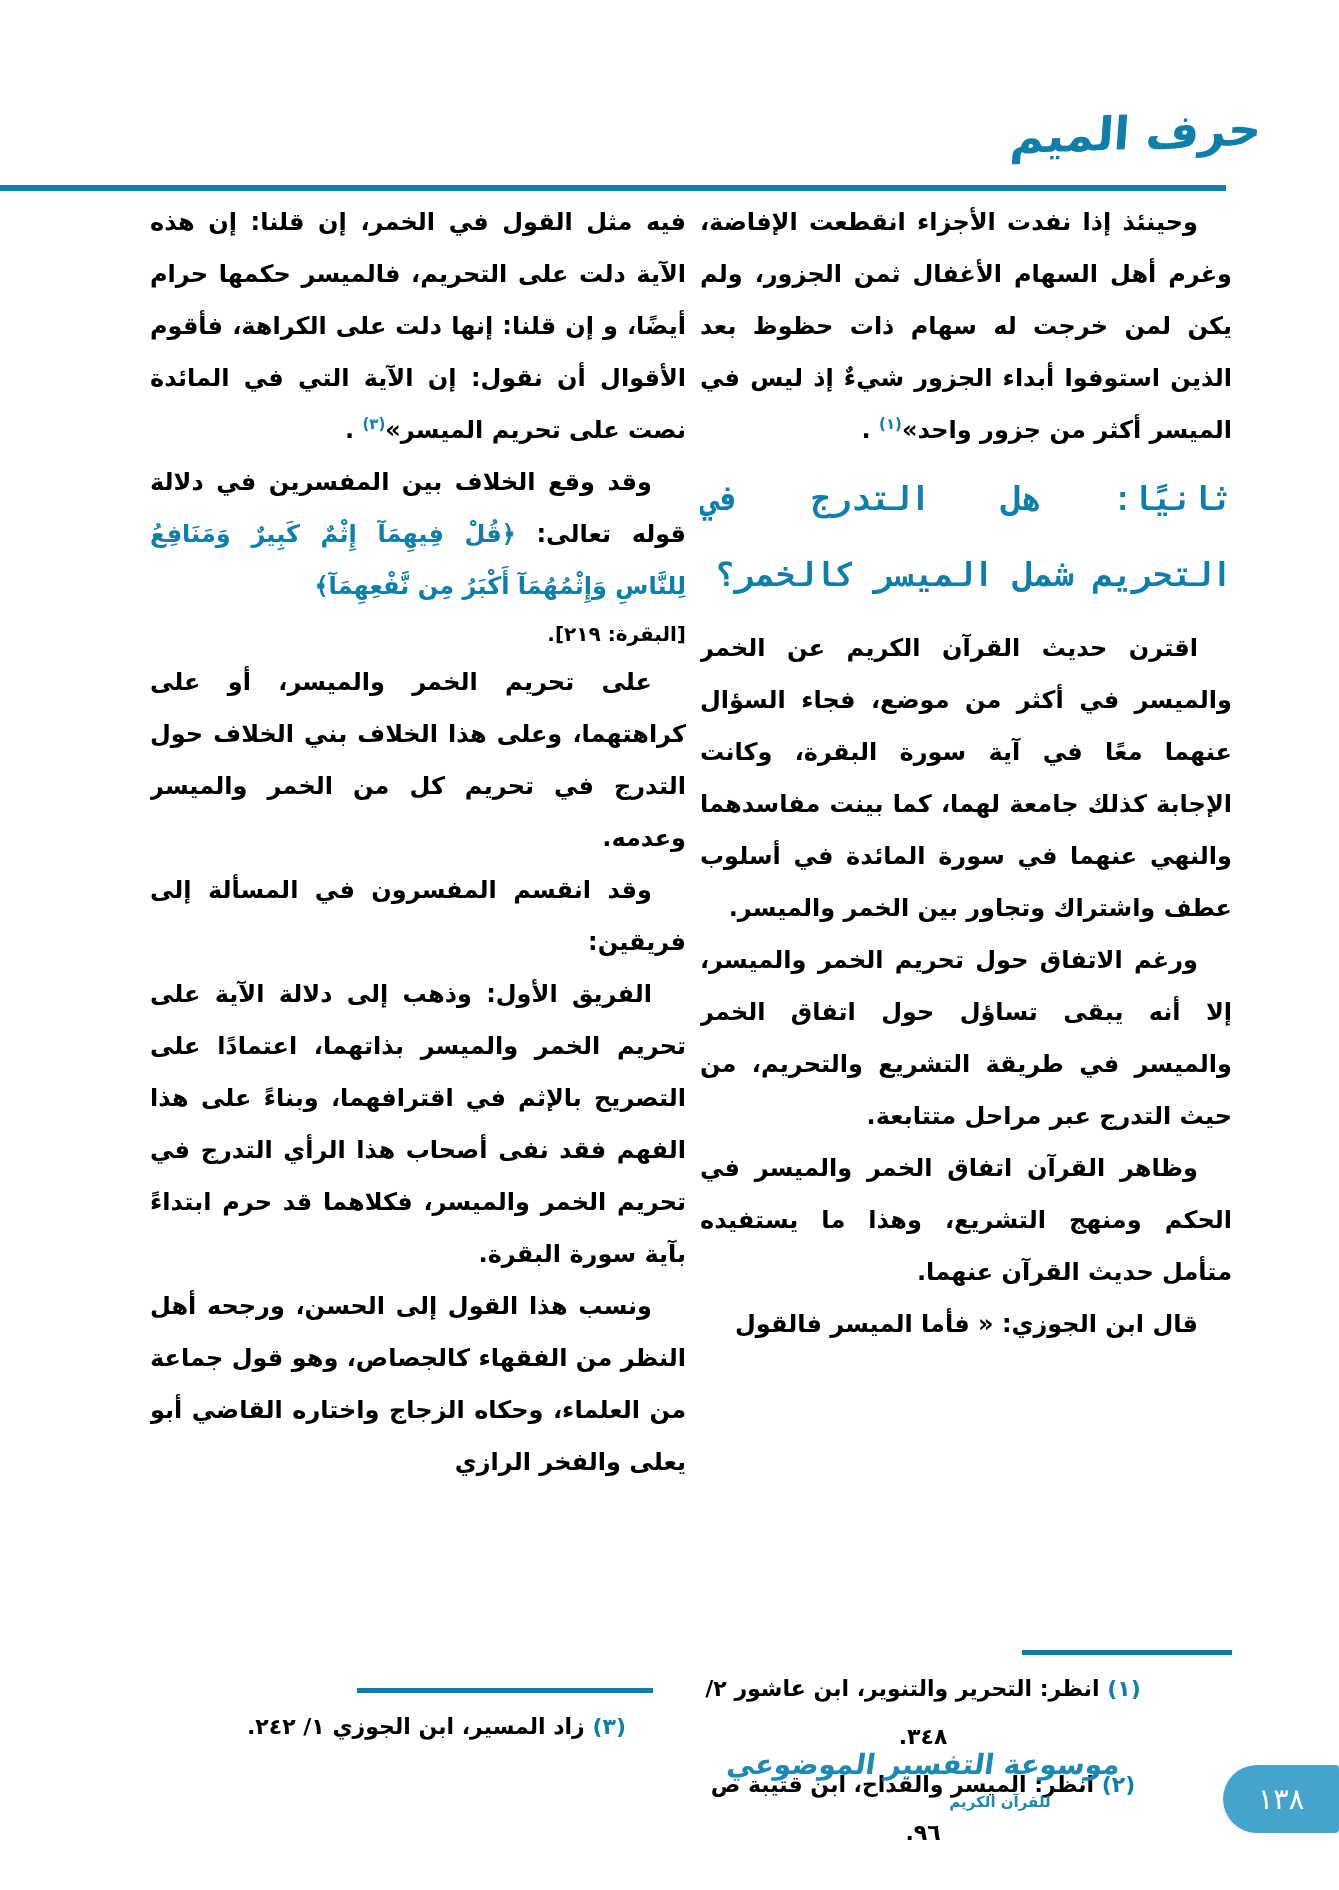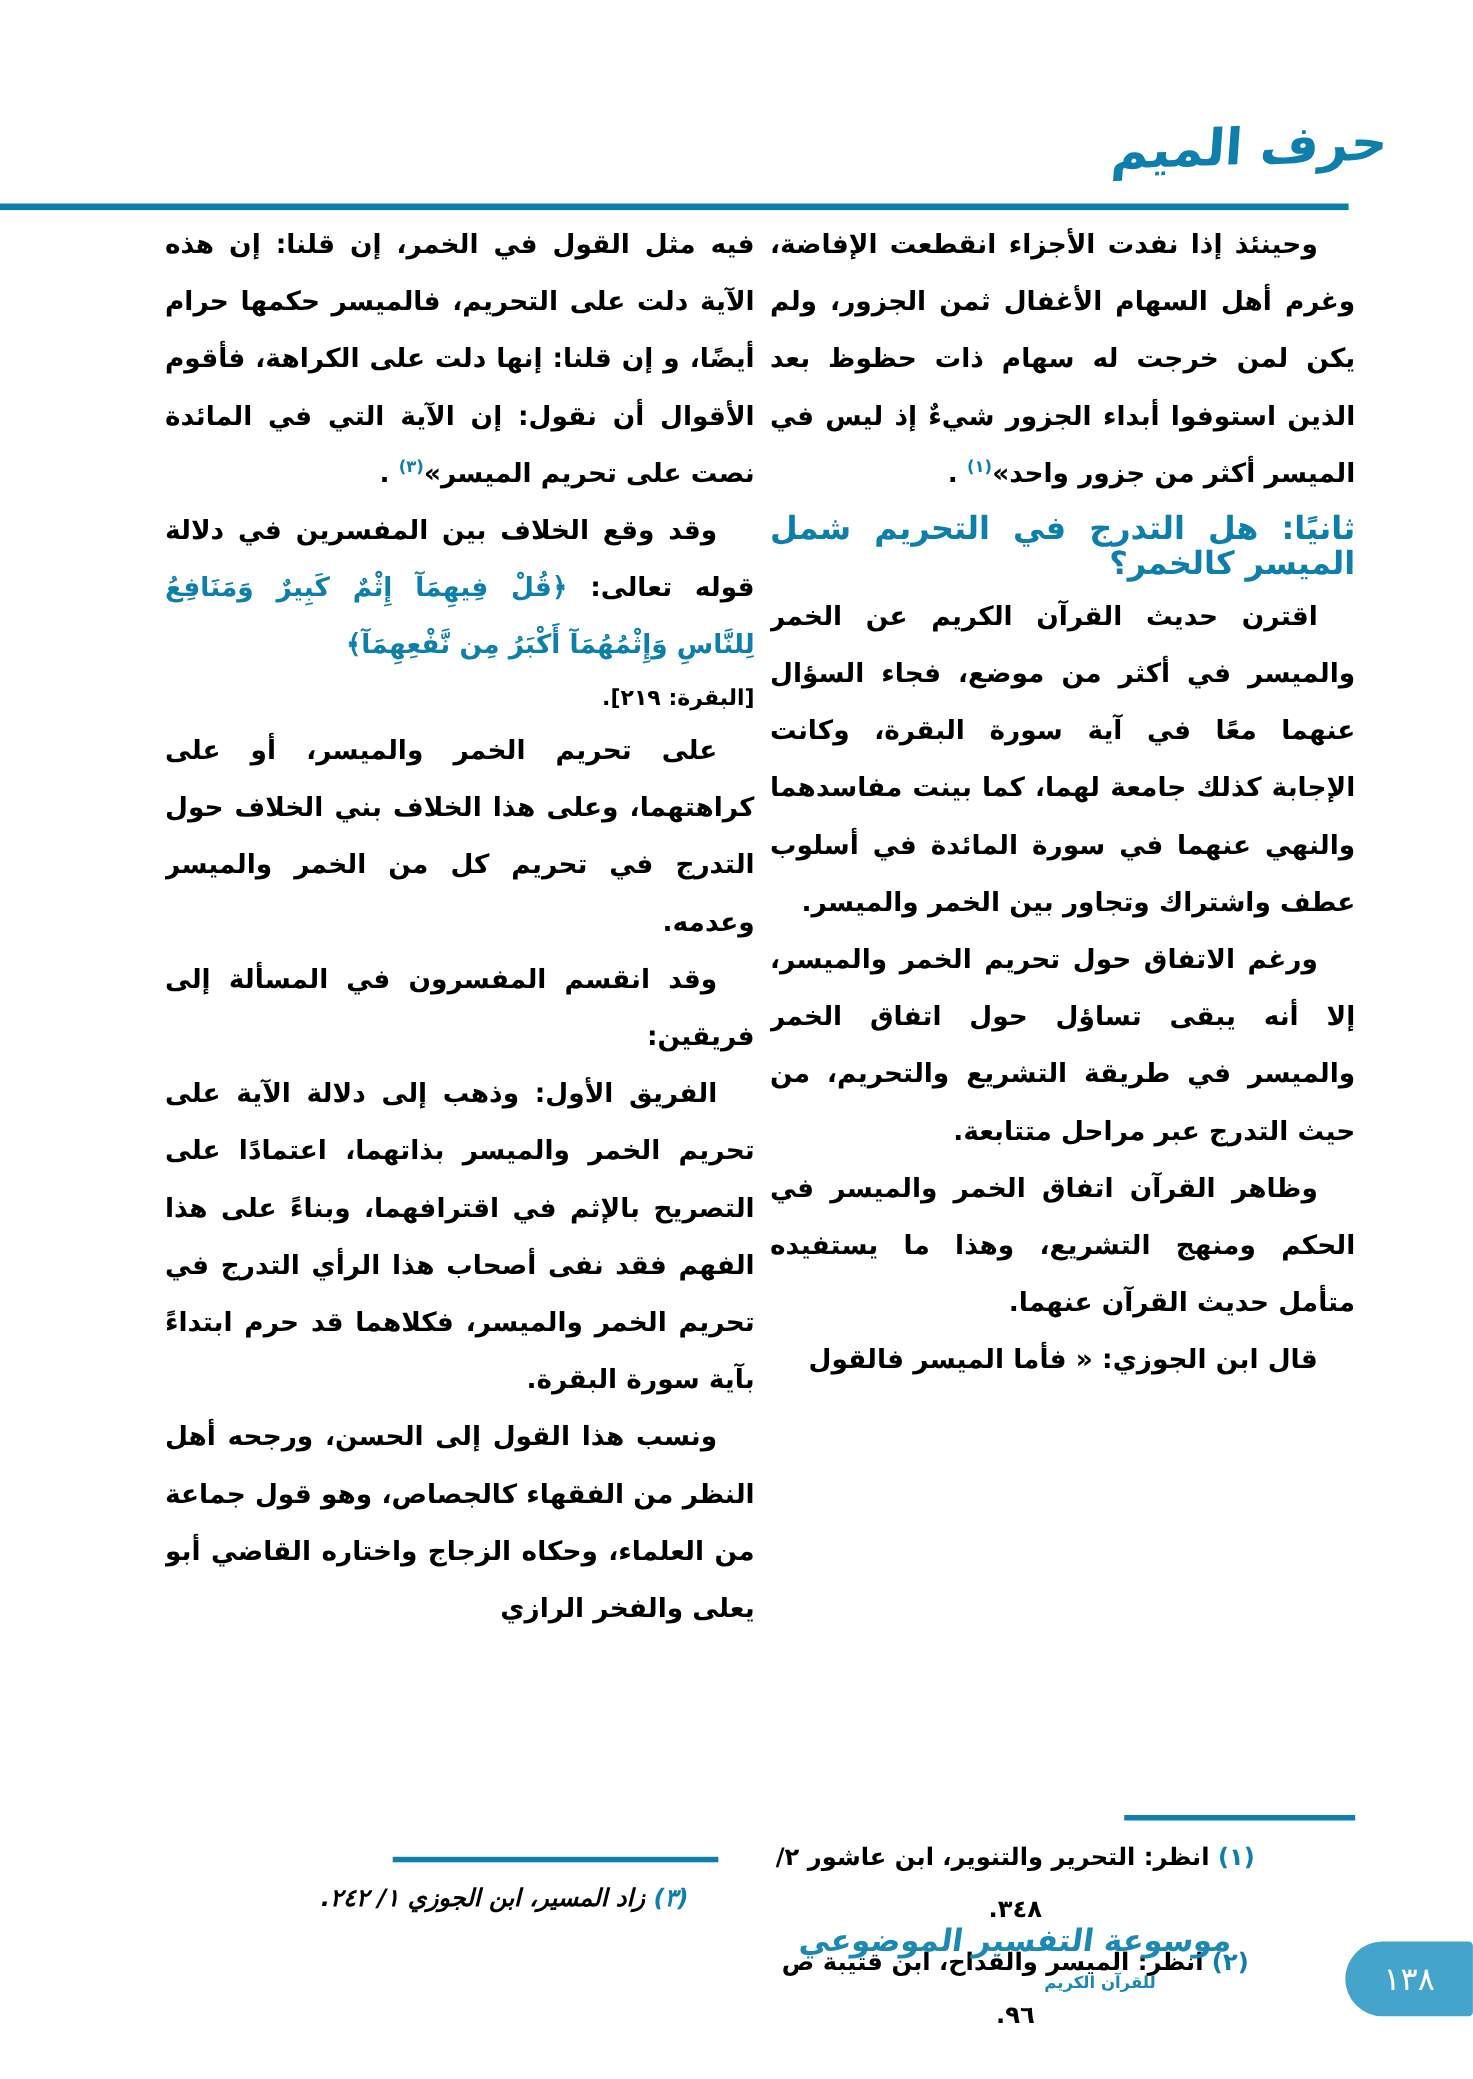--- a/index.html
+++ b/index.html
@@ -35,24 +35,25 @@
     line-height:52px;
     text-align:justify;
     overflow:hidden;
   }
   .col-right{right:107px;width:532px;height:1452px;}
   .col-left{left:150px;width:536px;height:1488px;}
   .col p{margin:0;}
   .col p.indent{text-indent:34px;}
   .col p.heading{
     color:var(--teal);
-    font-size:29px;
-    line-height:32px;
+    font-size:33px;
+    line-height:76px;
     margin:8px 0 6px 0;
     text-align:justify;
+    font-family:Liberation Mono, monospace;
   }
   .run-verse{color:var(--teal);}
   .run-sup{
     color:var(--teal);
     font-size:15px;
     vertical-align:super;
     line-height:0;
   }
   .col p.refline{
     font-size:20px;
@@ -68,21 +69,21 @@
     height:5px;background:var(--teal);
     margin:0 0 10px 0;
   }
   .footnotes-right .fn-rule{width:210px;margin-right:0;margin-left:auto;}
   .footnotes-left  .fn-rule{width:296px;margin-right:33px;margin-left:auto;}
   .fn-line{
     font-size:22px;line-height:48px;
     text-align:right;
   }
   .footnotes-right .fn-line{padding-right:86px;text-align:center;}
-  .footnotes-left  .fn-line{padding-right:60px;font-style:italic;}
+  .footnotes-left  .fn-line{padding-right:60px;}
   .fn-marker{color:var(--teal);}
   .fn-text{color:#000;}
   
   .footer-logo{
     position:absolute;top:1750px;left:880px;width:240px;
     text-align:center;color:var(--logo);
     line-height:1.1;
   }
   .logo-main{
     font-size:28px;font-weight:bold;

